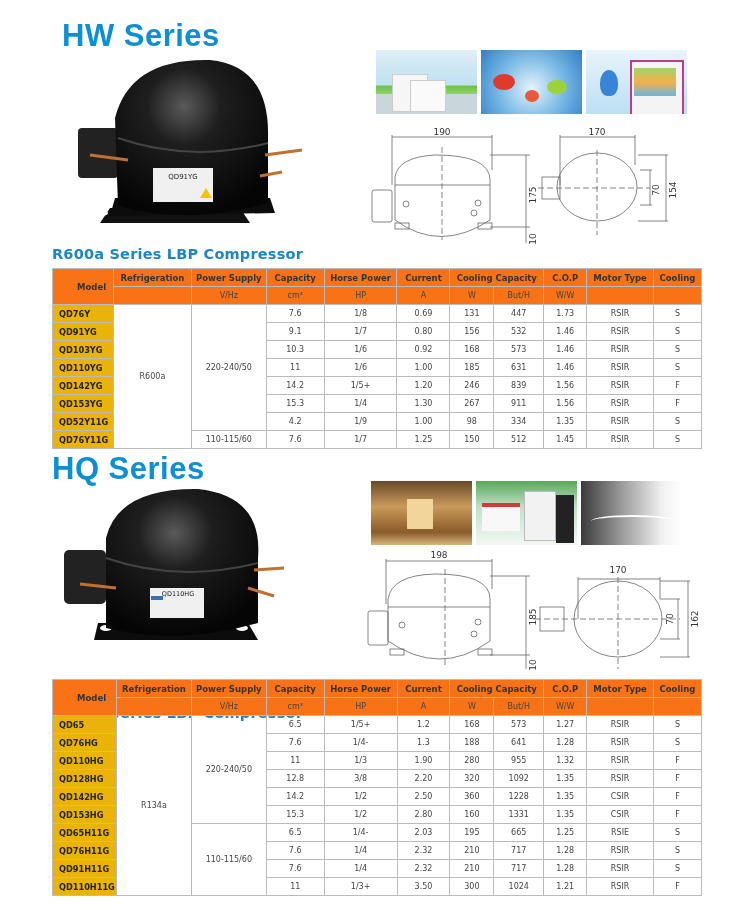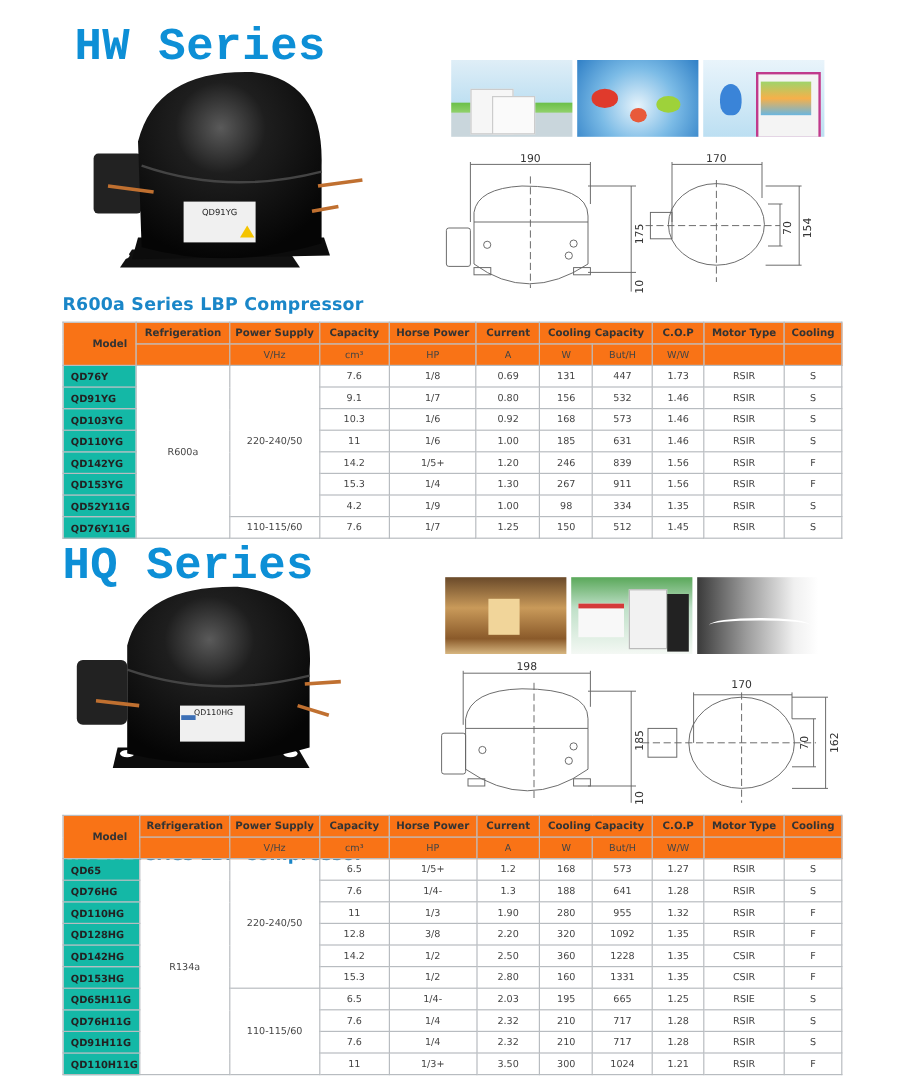--- a/index.html
+++ b/index.html
@@ -1,27 +1,27 @@
 <!DOCTYPE html>
 <html><head>
 <meta charset="utf-8">
 <style>
   html, body { margin:0; padding:0; background:#ffffff; }
   body { width:750px; height:910px; position:relative; overflow:hidden; font-family:"DejaVu Sans", sans-serif; color:#333; }
-  .series-title { position:absolute; font-family:Liberation Mono, monospace; font-weight:bold; color:#0d8fd6; font-size:38px; letter-spacing:0.5px; }
+  .series-title { position:absolute; font-family:Liberation Sans, sans-serif; font-weight:bold; color:#0d8fd6; font-size:31px; letter-spacing:0.5px; }
   .sub-title { position:absolute; font-weight:bold; color:#1a86c8; font-size:14.5px; letter-spacing:0.2px; }
   .compressor { position:absolute; }
   .photo-strip { position:absolute; display:flex; gap:4px; }
   .photo { width:101px; height:64px; position:relative; overflow:hidden; }
   .diagram { position:absolute; }
   table.spec { position:absolute; border-collapse:collapse; font-size:8px; color:#444; }
   table.spec td, table.spec th { border:1px solid #b8bcc0; text-align:center; padding:0; height:17px; }
   table.spec th { background:#f97316; font-weight:bold; color:#333; font-size:8.5px; }
   table.spec th.unit { font-weight:normal; font-size:8px; color:#444; }
-  table.spec td.model { background:#14b8a6; font-weight:bold; text-align:left; padding-left:6px; color:#222; font-size:8.2px; }
+  table.spec td.model { background:#eab308; font-weight:bold; text-align:left; padding-left:6px; color:#222; font-size:8.2px; }
   table.spec th.model-h { text-align:left; padding-left:24px; }
   .dim-label { font-size:9px; fill:#333; font-family:"DejaVu Sans", sans-serif; }
 </style>
 </head>
 <body>
 
 <div class="series-title" style="left:62px; top:18px;">HW  Series</div>
 
 <svg class="compressor" style="left:70px; top:58px;" width="240" height="170">
   <defs>

